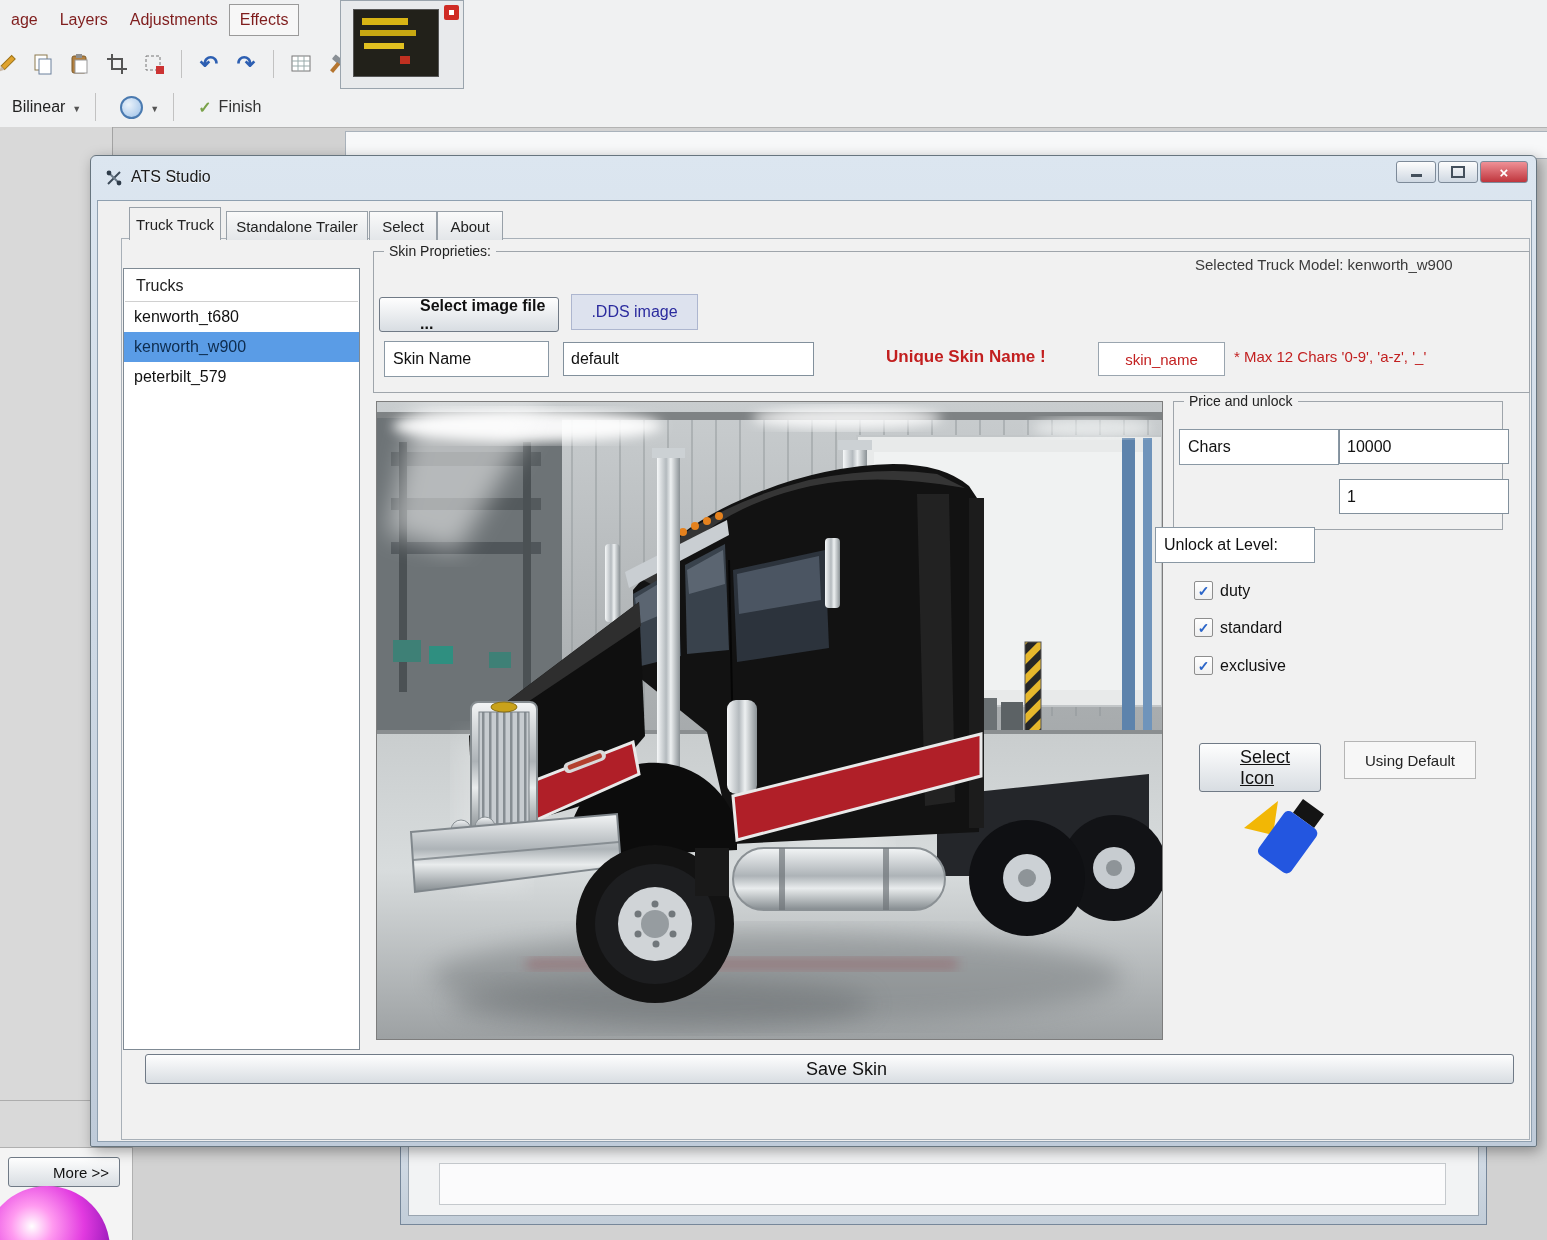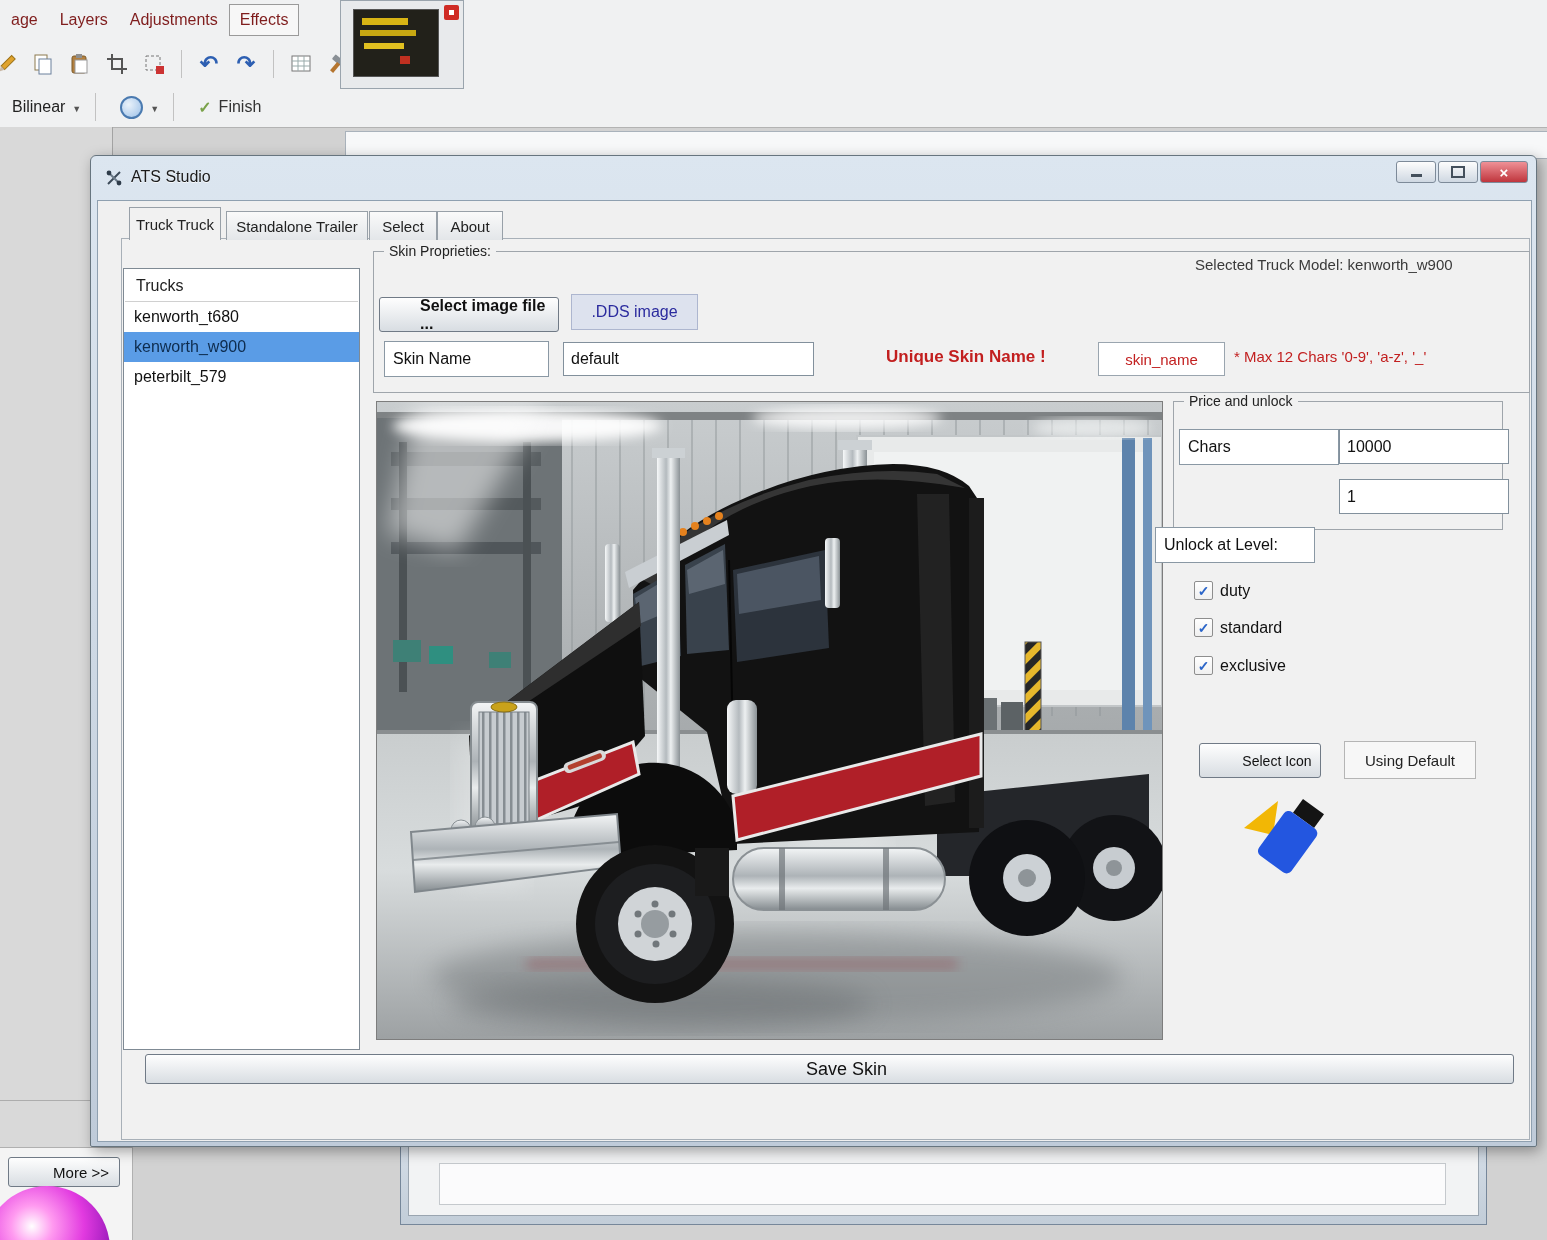--- a/index.html
+++ b/index.html
@@ -404,21 +404,21 @@
         </span>
       <span class="chklabel">standard</span>
     </div>
     <div class="chkrow" style="left:1103px;top:500px;">
       <span class="chk">
           <span>✓</span>
         </span>
       <span class="chklabel">exclusive</span>
     </div>
 
-    <button class="abs btn z7" style="left:1108px;top:587px;width:122px;height:35px;font-size:14px;">Select Icon</button>
+    <button class="abs btn z7" style="left:1108px;top:587px;width:122px;height:49px;font-size:18px;text-decoration:underline;">Select Icon</button>
     <div class="abs z7" style="left:1253px;top:585px;width:130px;height:36px;background:#f7f7f7;border:1px solid #b5b5b5;display:flex;align-items:center;justify-content:center;font-size:15px;color:#222;">Using Default</div>
     <div class="abs z7" style="left:1145px;top:632px;width:95px;height:95px;">
       <svg width="95" height="95" viewBox="0 0 95 95">
         <polygon points="8,40 42,13 37,47" fill="#f2b705"></polygon>
         <g transform="rotate(36 52 52)">
           <rect x="40" y="10" width="26" height="17" fill="#141414"></rect>
           <rect x="33" y="27" width="40" height="54" rx="6" fill="#2356e0"></rect>
         </g>
       </svg>
     </div>

